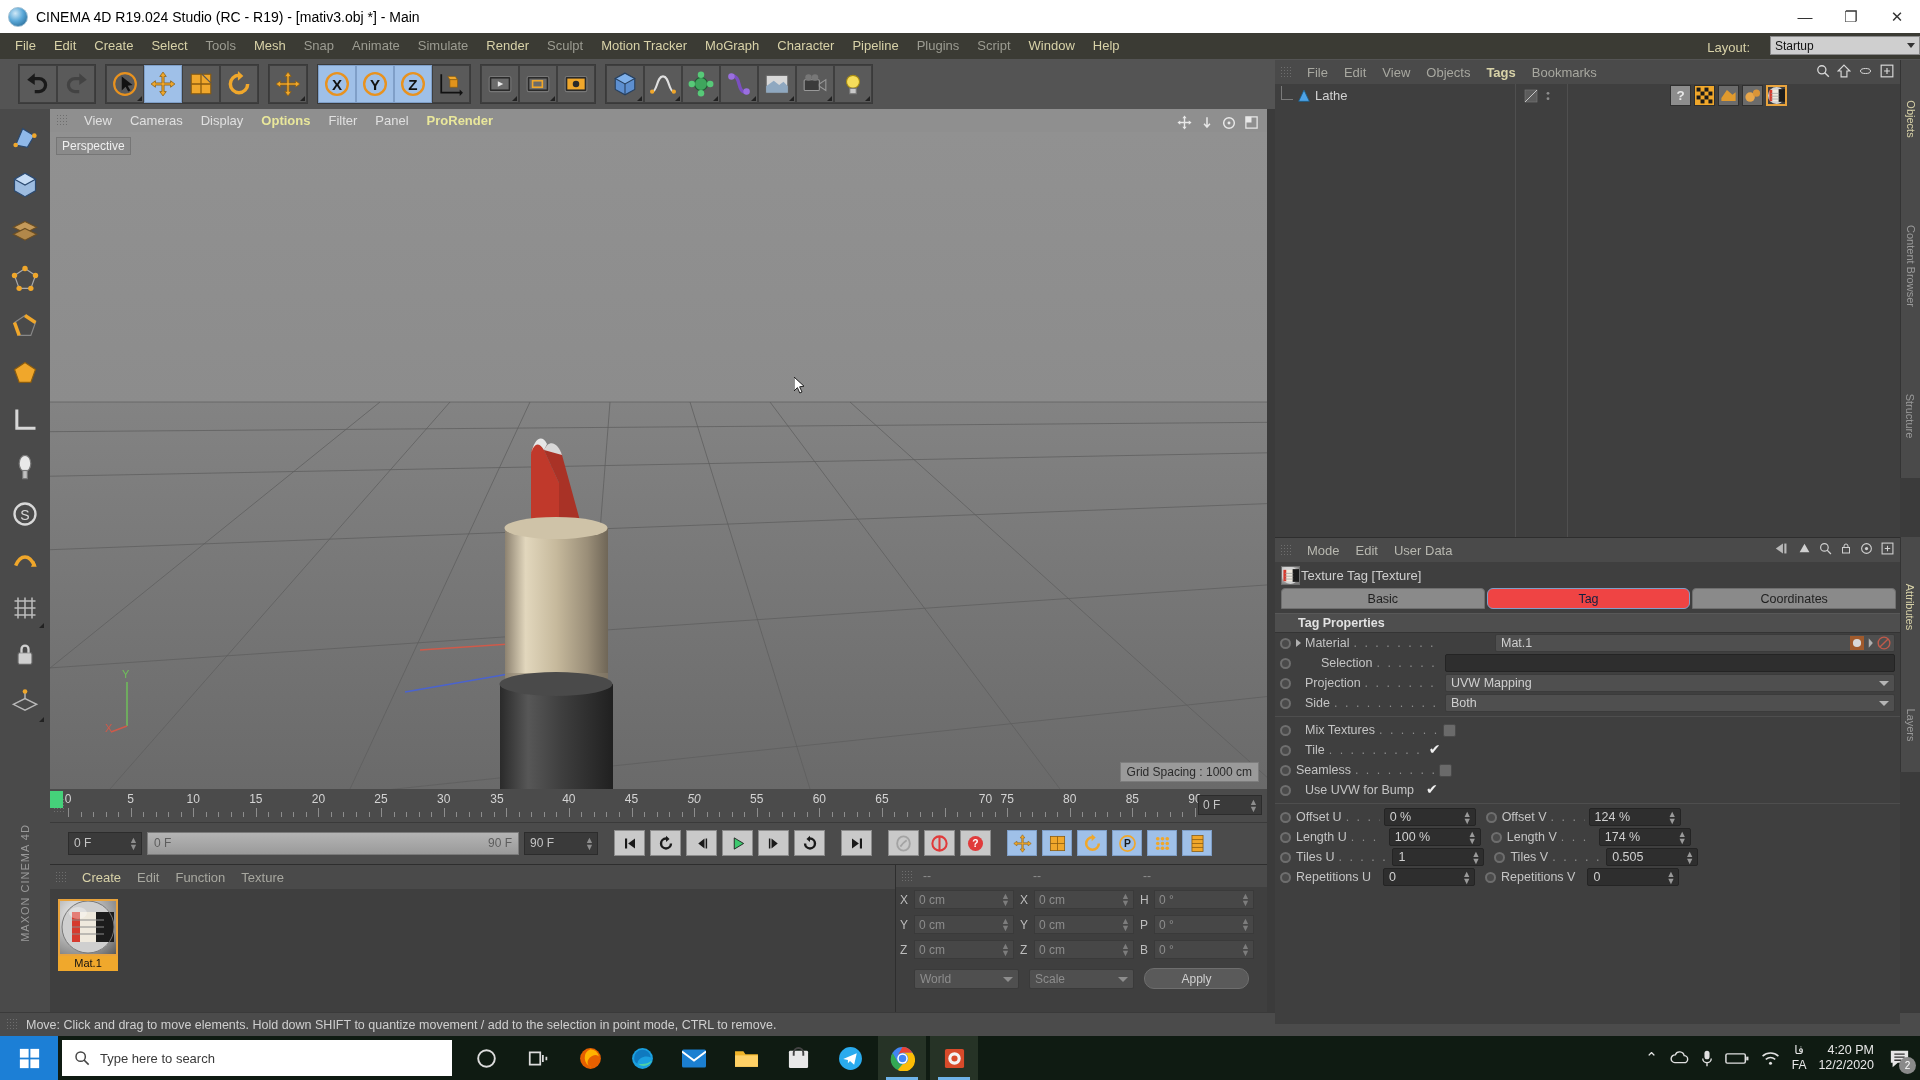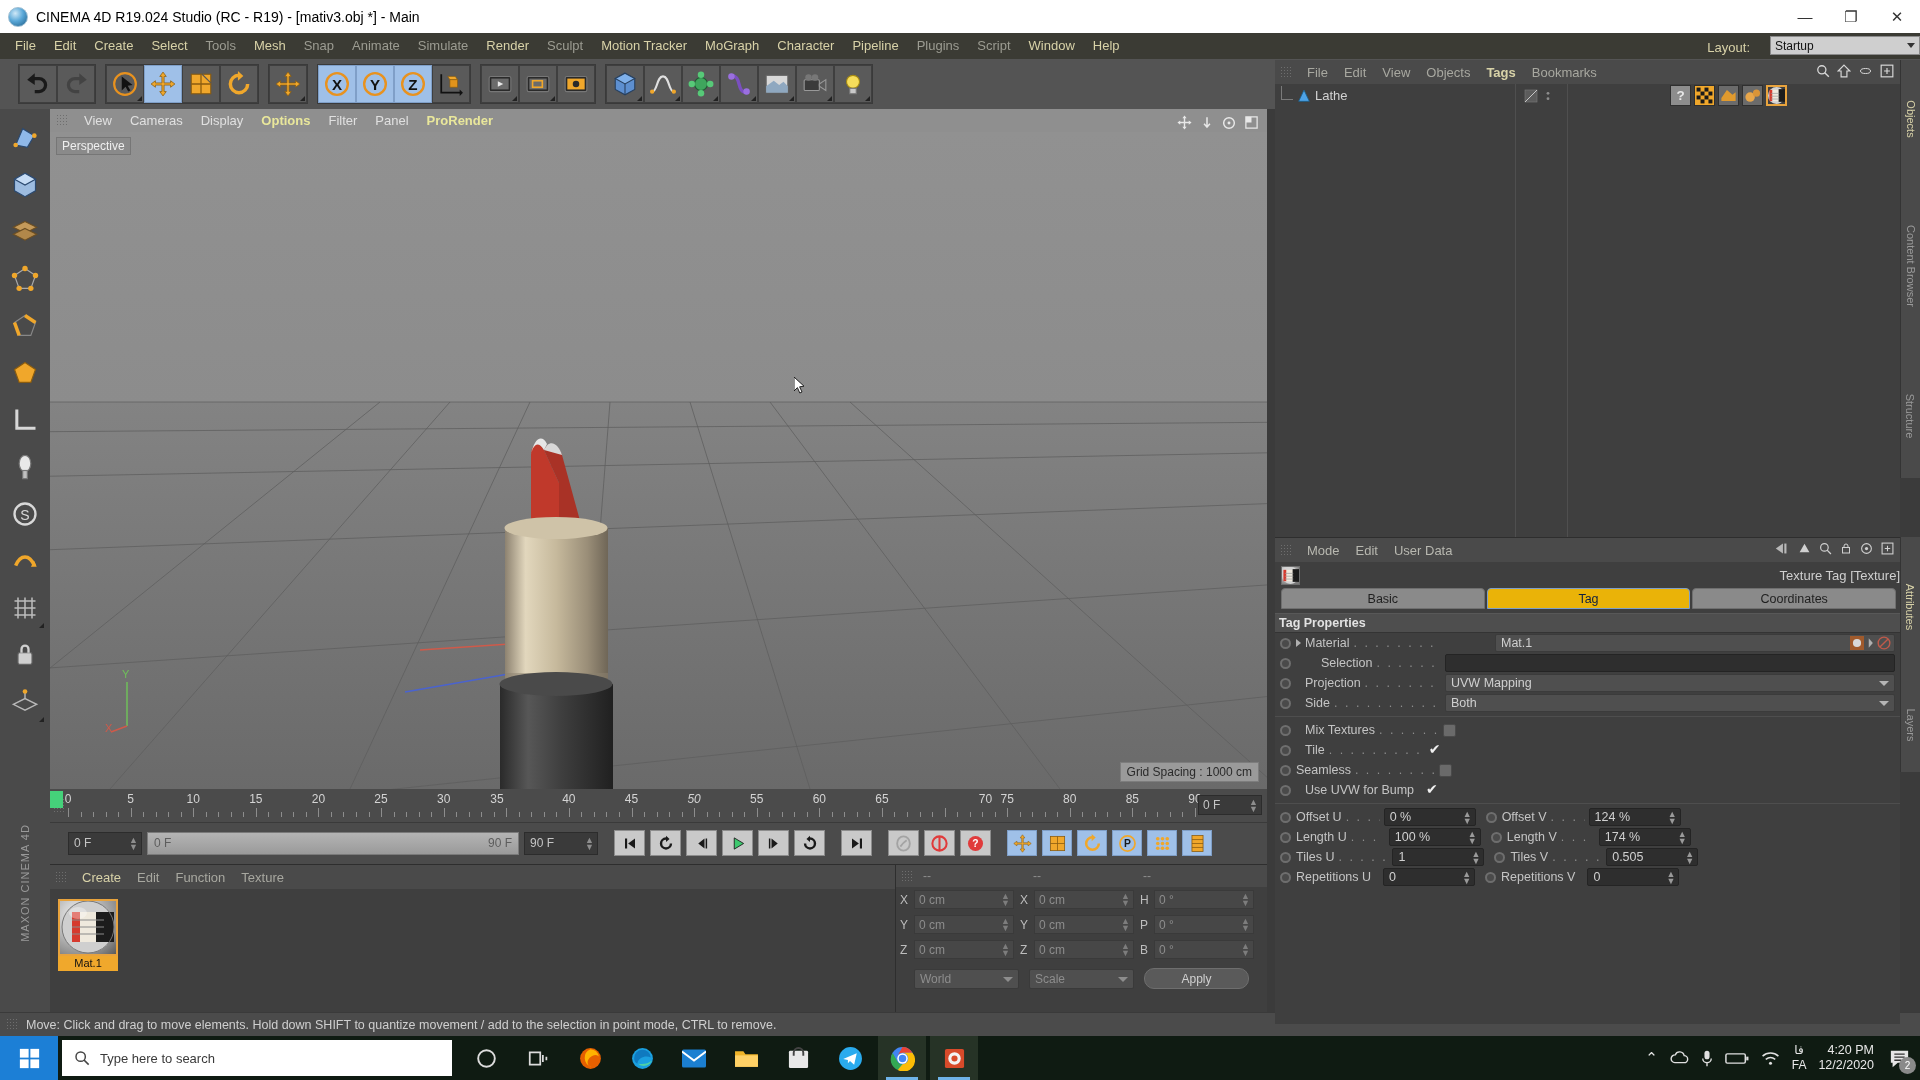--- a/index.html
+++ b/index.html
@@ -115,30 +115,30 @@
   #objrow .oname{font-size:13px;color:#d2d2d2;margin-left:3px;}
   #objrow .tags{position:absolute;left:395px;display:flex;gap:3px;align-items:center;}
   .tagico{width:21px;height:21px;border:1px solid #2f2f2f;}
   .colsep{position:absolute;top:0;width:1px;height:453px;background:#4f4f4f;}
   
   #attrmgr{position:absolute;left:1275px;top:537px;width:625px;height:487px;background:#3f3f3f;border-top:1px solid #2e2e2e;}
   #attrmgr .ahead{height:24px;background:#4a4a4a;display:flex;align-items:center;padding-left:5px;position:relative;}
   #attrmgr .ahead .grip{width:12px;height:13px;margin-right:7px;background-image:radial-gradient(#6e6e6e 0.8px,transparent 0.9px);background-size:3px 3px;}
   #attrmgr .ahead .mi{padding:0 8px;font-size:13px;color:#b8b8b0;}
   #attrmgr .ahead .hicons{position:absolute;right:6px;top:4px;display:flex;gap:8px;align-items:center;}
-  #attrtitle{height:26px;display:flex;align-items:center;padding-left:6px;gap:1px;justify-content:space-between;}
+  #attrtitle{height:26px;display:flex;align-items:center;padding-left:6px;gap:1px;}
   #attrtitle .ticon{width:19px;height:19px;border:1px solid #6e6e6e;
      background:radial-gradient(circle at 30% 30%,#f5f5f5 0%,#cccccc 32%,#7a7a7a 80%);position:relative;overflow:hidden;}
   #attrtitle .tlabel{font-size:13px;color:#cfcfcf;}
   #attrtabs{display:flex;padding:0 4px 0 6px;gap:2px;height:22px;}
   #attrtabs .tab{flex:1;height:21px;background:#8a8a8a;border:1px solid #6f6f6f;border-radius:4px 4px 0 0;
      display:flex;align-items:center;justify-content:center;font-size:12.5px;color:#1f1f1f;}
-  #attrtabs .tab.act{background:#eab308;border-color:#7f9fc8;color:#102040;}
+  #attrtabs .tab.act{background:#ef4444;border-color:#7f9fc8;color:#102040;border-radius:6px;}
   .secthead{height:20px;background:#4e4e4e;border-top:1px solid #585858;border-bottom:1px solid #343434;
-     display:flex;align-items:center;padding-left:4px;font-size:12.5px;color:#e2e2e2;font-weight:bold;margin-top:3px;}
+     display:flex;align-items:center;padding-left:23px;font-size:12.5px;color:#e2e2e2;font-weight:bold;margin-top:3px;}
   .prow{display:flex;align-items:center;height:20px;padding-left:5px;}
   .pdot{width:11px;height:11px;border-radius:50%;border:2px solid #6e6e6e;background:#4a4a4a;margin-right:5px;flex:none;}
   .ptri{width:0;height:0;border-top:4px solid transparent;border-bottom:4px solid transparent;border-left:5px solid #b0b0b0;margin-right:4px;flex:none;}
   .plabel{font-size:12.5px;color:#c4c4c4;white-space:nowrap;flex:none;}
   .pdots{flex:1;overflow:hidden;white-space:nowrap;color:#8d8d8d;font-size:12.5px;letter-spacing:2px;margin:0 4px;}
   .pfield{height:18px;background:#4f4f4f;border:1px solid #3b3b3b;color:#d0d0d0;font-size:12.5px;
      display:flex;align-items:center;padding:0 5px;border-radius:2px;position:relative;}
   .pfield.dark{background:#2e2e2e;border-color:#242424;}
   .pfield .arr{position:absolute;right:5px;top:6px;border-left:5px solid transparent;border-right:5px solid transparent;border-top:5px solid #b5b5b5;}
   .pcheck{width:13px;height:13px;background:#6a6a6a;border:1px solid #4a4a4a;border-radius:2px;}

